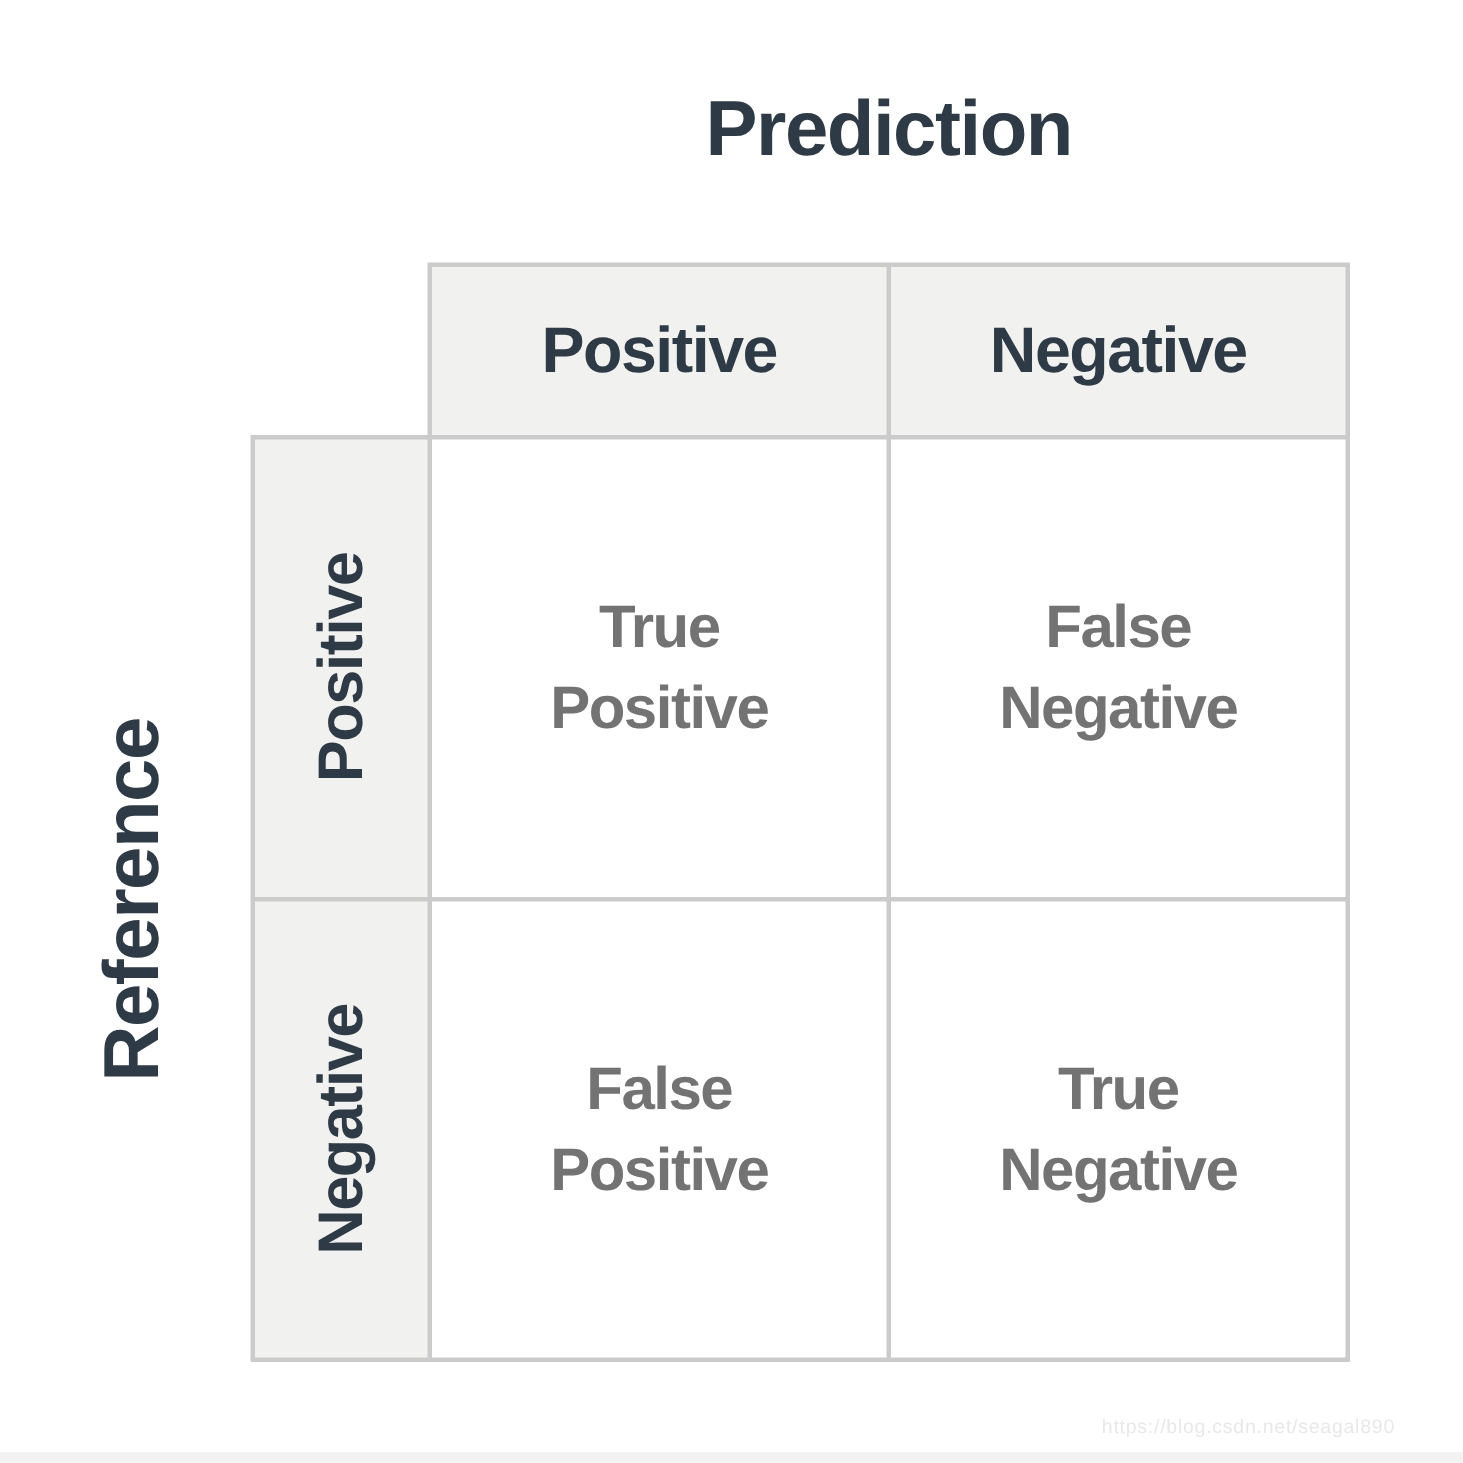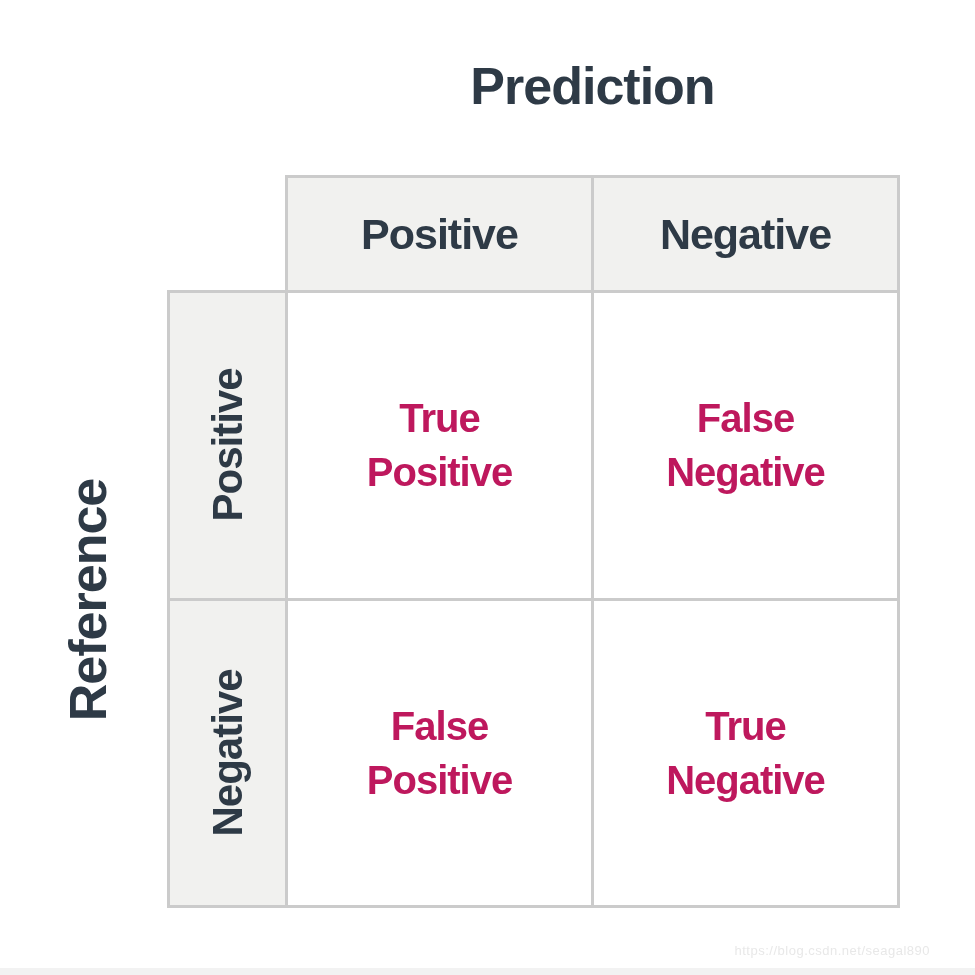--- a/index.html
+++ b/index.html
@@ -88,21 +88,21 @@
     letter-spacing: -1px;
   }
   .cell {
     background: #ffffff;
     display: flex;
     flex-direction: column;
     align-items: center;
     justify-content: center;
     font-size: 40px;
     font-weight: bold;
-    color: #be185d;
+    color: #737373;
     line-height: 1.35;
     text-align: right;
     letter-spacing: -1px;
   }
   .watermark {
     position: absolute;
     right: 45px;
     top: 943px;
     font-size: 13px;
     color: #e8e8e8;

